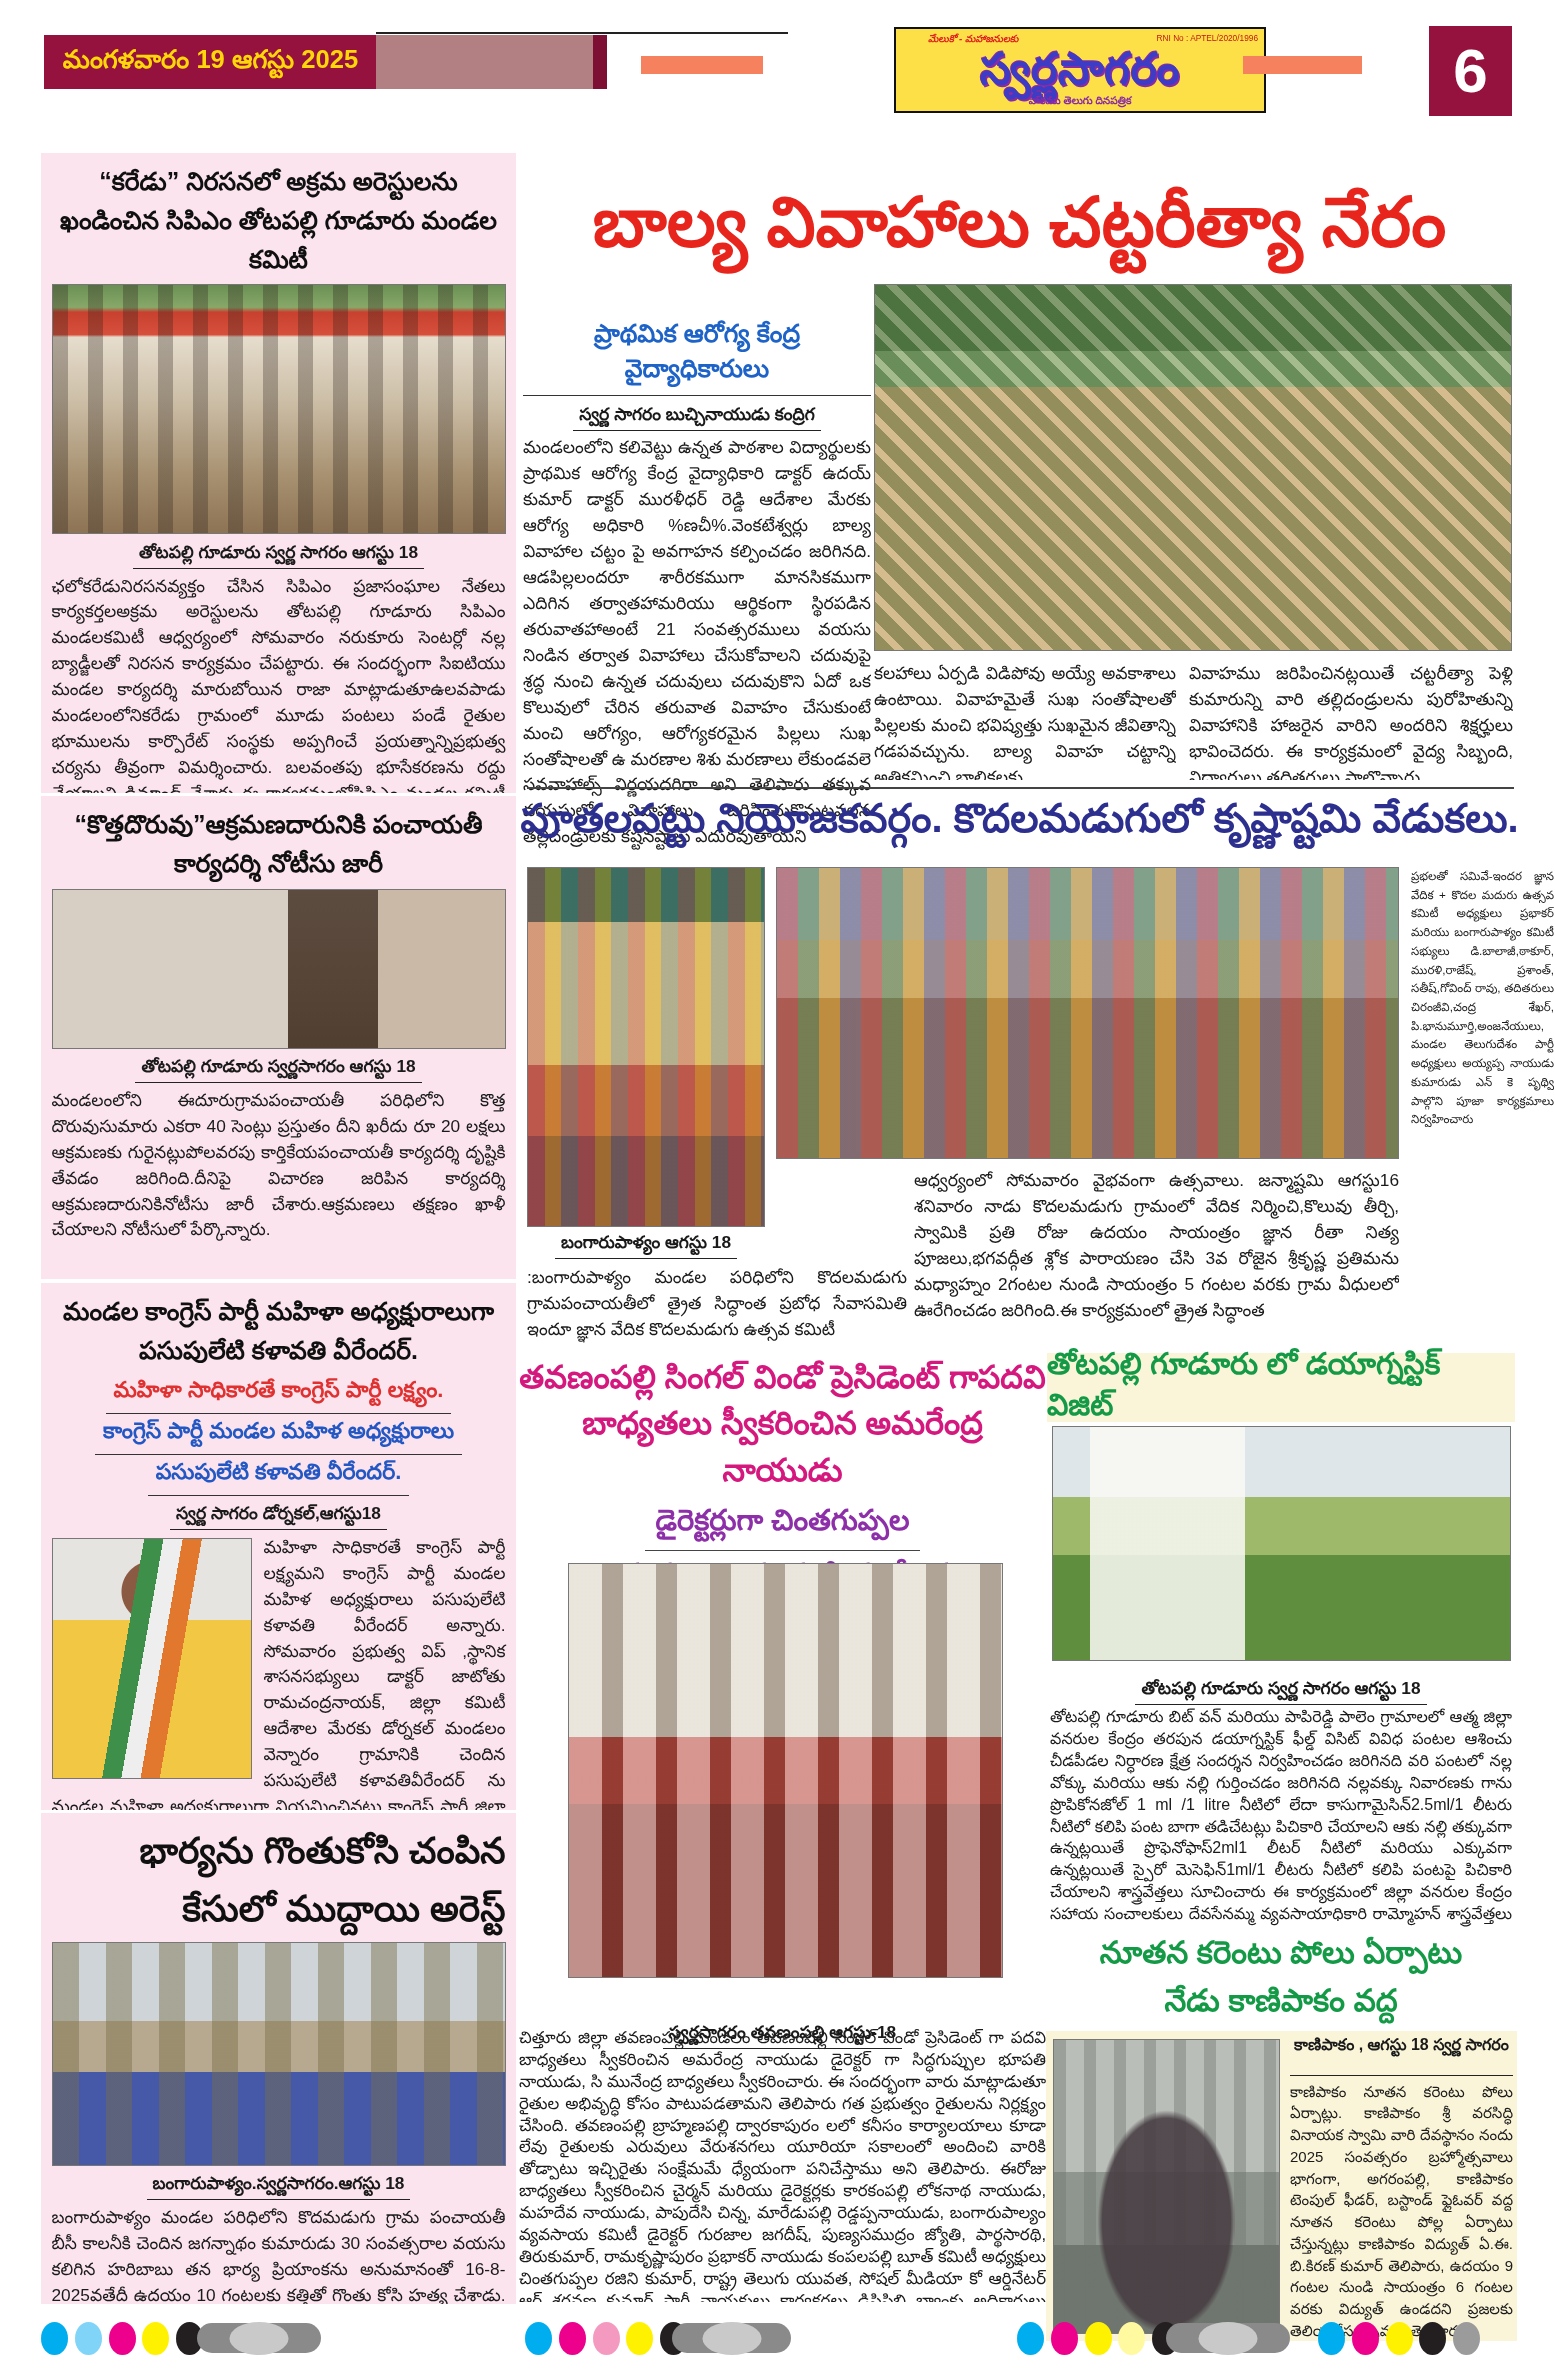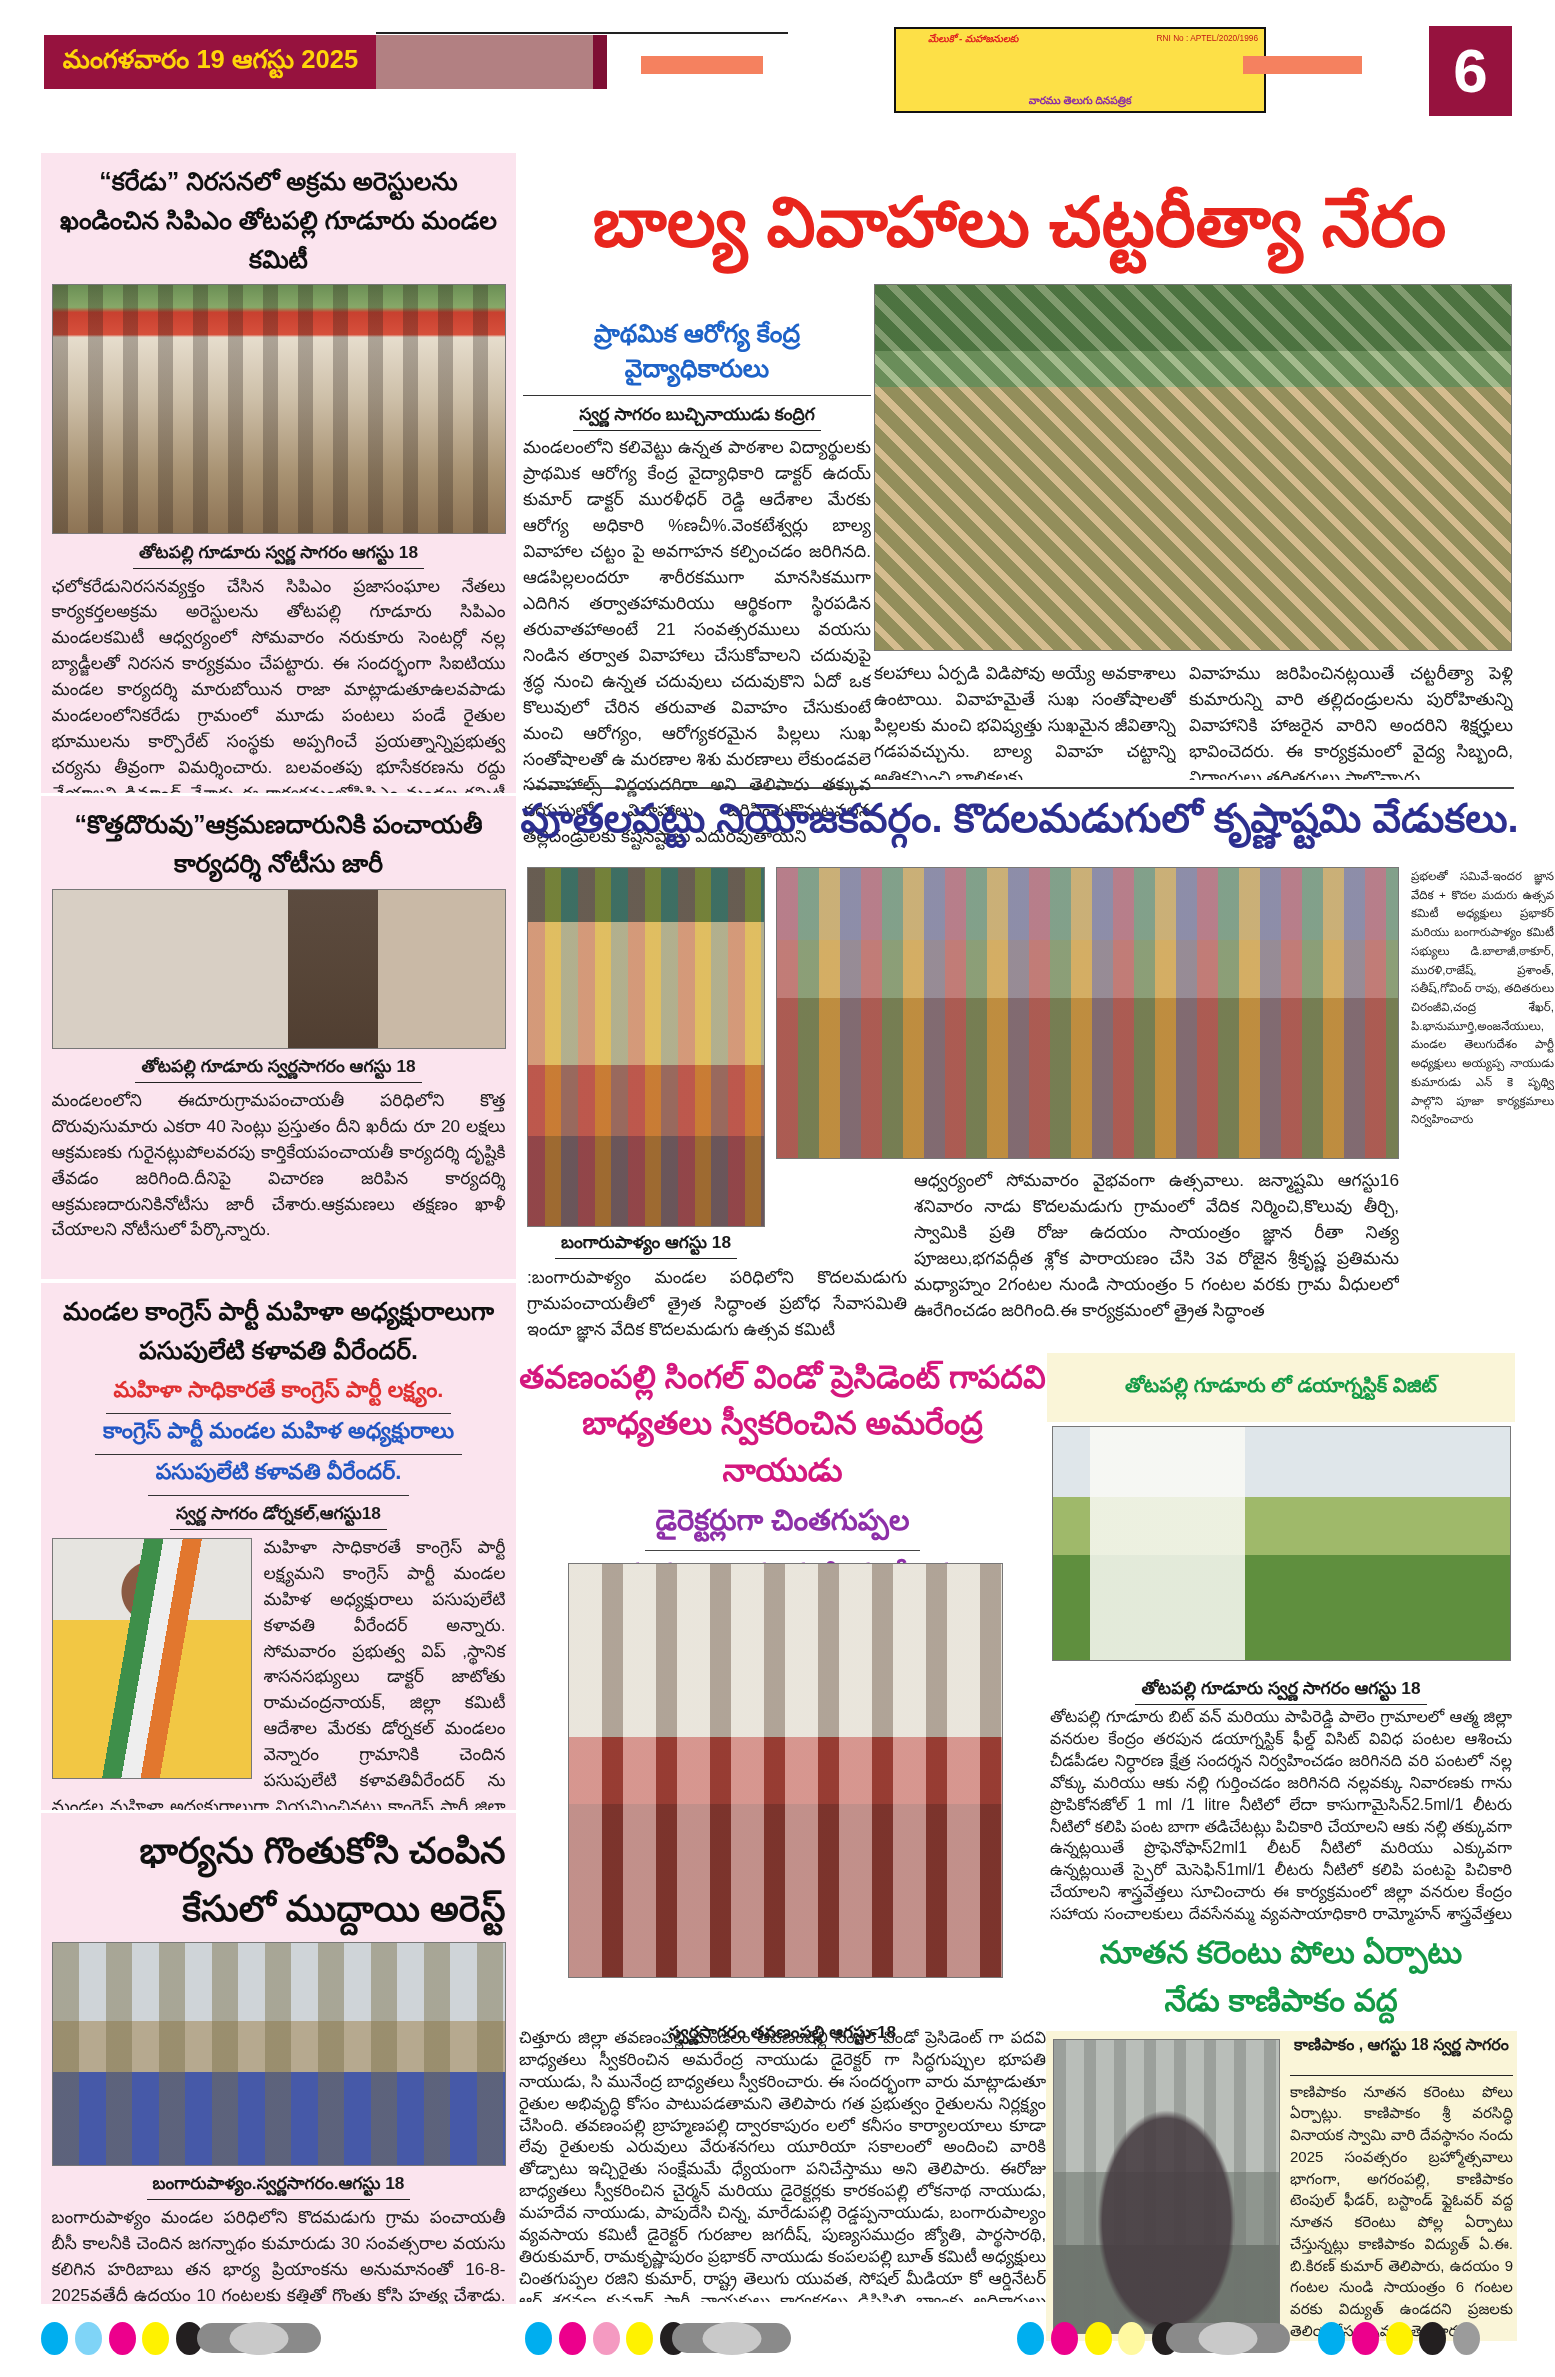--- a/index.html
+++ b/index.html
@@ -93,21 +93,21 @@
   .s3-wrap{left:519px;top:1354px;width:527px;text-align:center;}
   .s3-hl{color:#D4187E;font-size:32px;font-weight:bold;line-height:1.45;}
   .s3-deck{color:#8D2FA8;font-size:29px;font-weight:bold;margin-top:10.5px;}
   .s3-deck span{display:inline-block;border-bottom:1.5px solid #444;padding:0 10.5px 6px;}
   .s3-deck2{color:#8D2FA8;font-size:29px;font-weight:bold;margin-top:7.5px;}
   .s3-cap{left:519px;top:1994px;width:527px;margin-top:28px;}
   .s3-body{left:519px;top:2027px;width:527px;height:275px;overflow:hidden;
            font-size:16.6px;line-height:1.32;}
   .r2-band{left:1047px;top:1353px;width:468px;height:69px;background:#FAF5D8;
            display:flex;align-items:center;justify-content:center;
-           color:#149A46;font-size:20px;font-weight:bold;}
+           color:#149A46;font-size:30px;font-weight:bold;}
   .r2-cap{left:1047px;top:1678px;width:468px;}
   .r2-body{left:1050px;top:1706px;width:462px;height:221px;overflow:hidden;
            font-size:16px;line-height:1.37;}
   .r3-hl{left:1047px;top:1929px;width:468px;text-align:center;color:#149A46;
          font-size:31px;font-weight:bold;line-height:1.55;}
   .r3-panel{left:1046px;top:2031px;width:471px;height:310px;background:#FAF5D8;}
   .r3-text{left:1290px;top:2036px;width:223px;height:301px;overflow:hidden;}
   .r3-dl{font-size:16px;font-weight:bold;text-align:center;border-bottom:1.5px solid #222;padding-bottom:17px;margin-bottom:4.5px;}
   .r3-body{font-size:15px;line-height:1.45;text-align:justify;}
   .cap{ text-align:center;font-weight:bold;font-size:17.3px;}
@@ -128,20 +128,21 @@
 <div class="abs date-box">
   <span>మంగళవారం 19 ఆగస్టు 2025</span>
 </div>
 <div class="abs topline"></div>
 <div class="abs mauve-box"></div>
 <div class="abs maroon-strip"></div>
 <div class="abs salmon l"></div>
 <div class="abs masthead">
   <span class="mh-tag">మేలుకో - మహాజనులకు</span>
   <span class="mh-rni">RNI No : APTEL/2020/1996</span>
+  <div class="mh-title">స్వర్ణసాగరం</div>
   <div class="mh-sub">వారము తెలుగు దినపత్రిక</div>
 </div>
 <div class="abs salmon r"></div>
 <div class="abs pagenum">
   <span>6</span>
 </div>
 
 <div class="abs panel" style="top:153px;height:640px;">
   <div class="hl sz34">“కరేడు” నిరసనలో అక్రమ అరెస్టులను ఖండించిన సిపిఎం తోటపల్లి గూడూరు మండల కమిటీ</div>
   <div class="ph ph-protest"></div>

